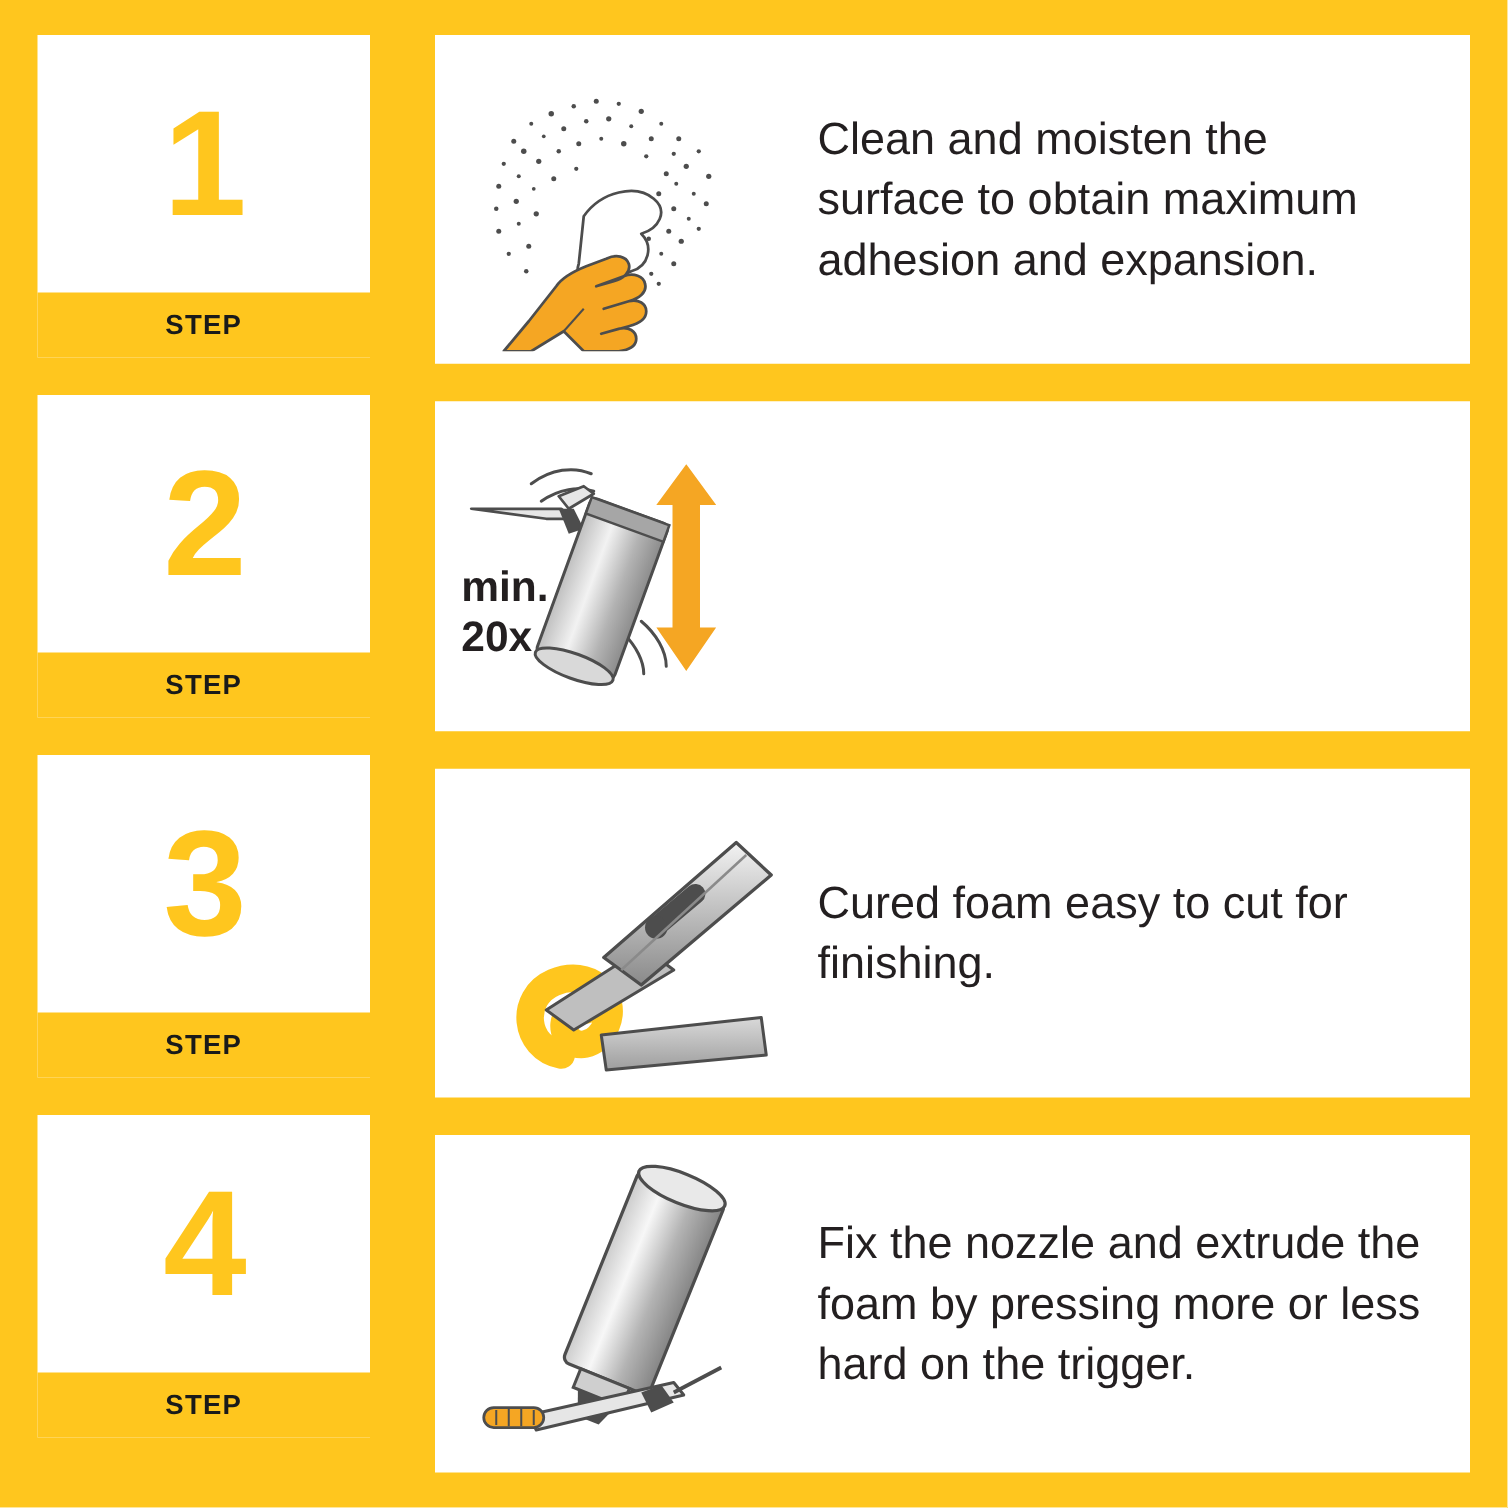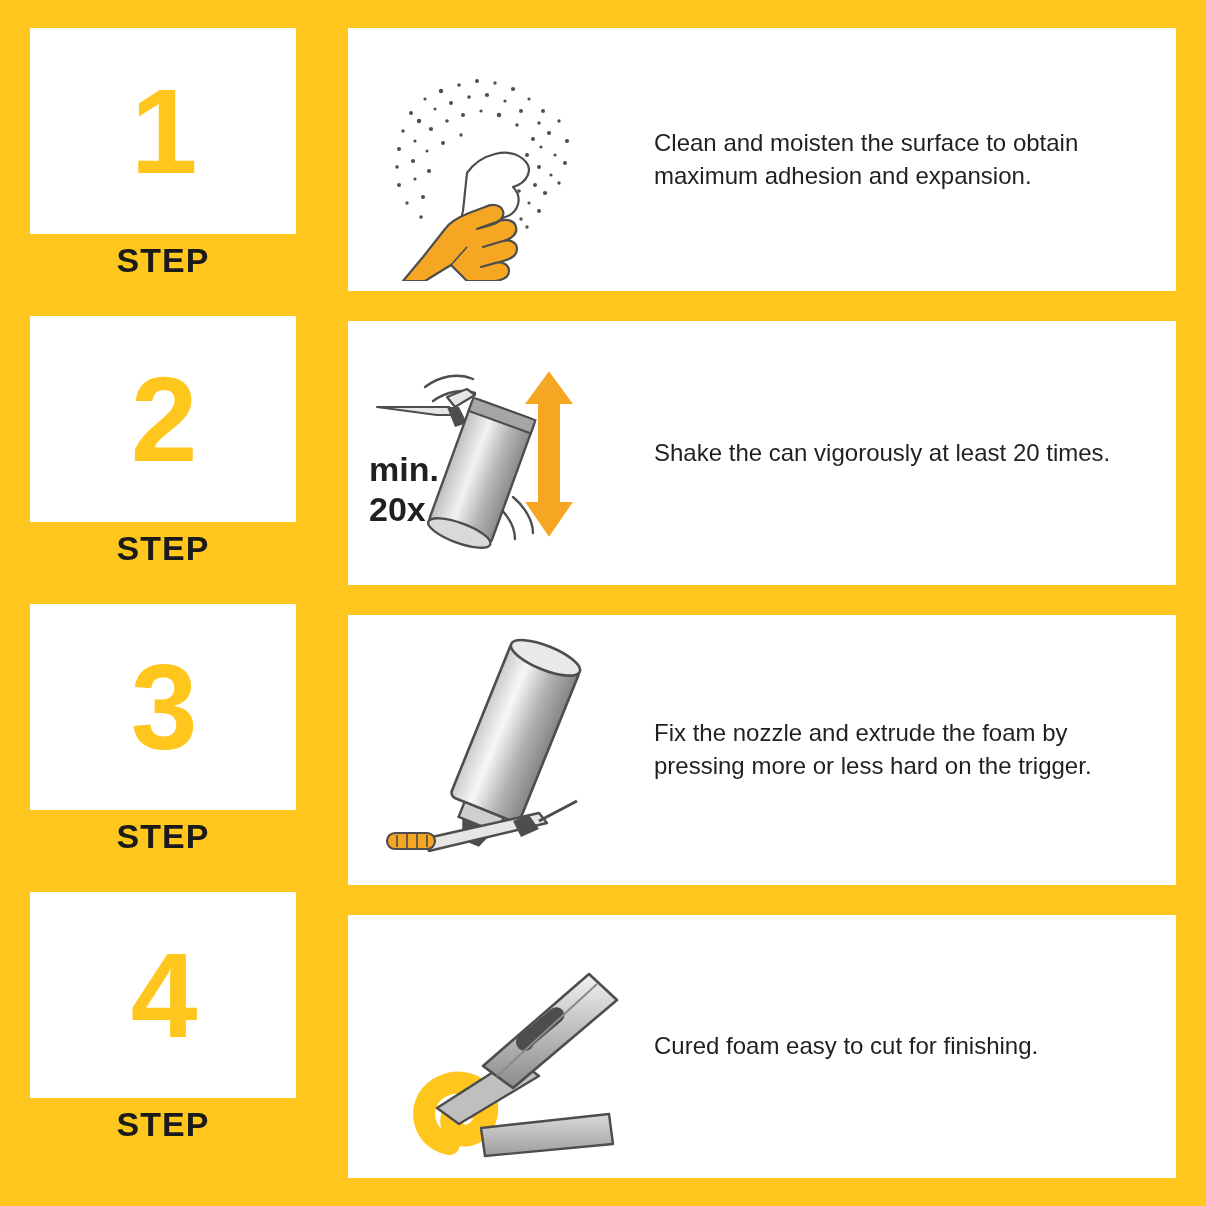--- a/index.html
+++ b/index.html
@@ -50,21 +50,21 @@
     color: #FFC61E;
     font-size: 120px;
     font-weight: 700;
     line-height: 1;
     letter-spacing: -2px;
   }
   .step-label {
     flex: 0 0 52px;
     background: #FFC61E;
     color: #1a1a1a;
-    font-size: 34px;
+    font-size: 22px;
     font-weight: 700;
     letter-spacing: 1px;
     display: flex;
     align-items: center;
     justify-content: center;
   }
   
   .right-col {
     flex: 1 1 auto;
     display: flex;
@@ -86,21 +86,21 @@
   .illo {
     flex: 0 0 290px;
     height: 100%;
     display: flex;
     align-items: flex-end;
     justify-content: center;
   }
   .instr-text {
     flex: 1 1 auto;
     color: #231f20;
-    font-size: 24px;
+    font-size: 36px;
     line-height: 1.35;
     padding-left: 6px;
     padding-right: 10px;
   }
   svg { display: block; }
 </style>
 </head>
 <body>
 
 <div class="poster">
@@ -238,52 +238,20 @@
           </g>
 
           <g fill="#F5A623" stroke="#F5A623" stroke-width="2">
             <path d="M186 28 L208 58 L196 58 L196 158 L208 158 L186 190 L164 158 L176 158 L176 58 L164 58 Z"></path>
           </g>
 
           <text x="6" y="136" font-family="Liberation Sans, sans-serif" font-size="34" font-weight="700" fill="#231f20">min.</text>
           <text x="6" y="176" font-family="Liberation Sans, sans-serif" font-size="34" font-weight="700" fill="#231f20">20x</text>
         </svg>
       </div>
-      <div class="instr-text">Shake the can vigorously at least 20 times.</div>
-    </div>
-
-    <div class="instr-card">
-      <div class="illo">
-        <svg width="280" height="250" viewBox="0 0 280 250">
-          <defs>
-            <linearGradient id="canGrad3" x1="0" y1="0" x2="1" y2="0">
-              <stop offset="0%" stop-color="#cccccc"></stop>
-              <stop offset="30%" stop-color="#f7f7f7"></stop>
-              <stop offset="65%" stop-color="#b3b3b3"></stop>
-              <stop offset="100%" stop-color="#858585"></stop>
-            </linearGradient>
-          </defs>
-          <g transform="rotate(22 140 130)">
-
-            <rect x="106" y="22" width="74" height="166" rx="6" fill="url(#canGrad3)" stroke="#4d4d4d" stroke-width="2.6"></rect>
-            <ellipse cx="143" cy="24" rx="37" ry="12" fill="#e9e9e9" stroke="#4d4d4d" stroke-width="2.6"></ellipse>
-
-            <rect x="122" y="188" width="42" height="16" fill="#cfcfcf" stroke="#4d4d4d" stroke-width="2.4"></rect>
-            <path d="M126 204 L160 204 L152 224 L134 224 Z" fill="#4d4d4d"></path>
-          </g>
-
-          <path d="M60 214 L176 188 L184 198 L66 226 Z" fill="#e6e6e6" stroke="#4d4d4d" stroke-width="2.4" stroke-linejoin="round"></path>
-          <path d="M150 196 L166 190 L176 204 L158 212 Z" fill="#4d4d4d"></path>
-          <rect x="24" y="208" width="48" height="16" rx="8" fill="#F5A623" stroke="#4d4d4d" stroke-width="2.2"></rect>
-          <path d="M34 210 L34 222 M44 209 L44 223 M54 209 L54 223 M64 210 L64 222" stroke="#4d4d4d" stroke-width="1.6"></path>
-
-          <path d="M176 196 L214 176" stroke="#4d4d4d" stroke-width="3" fill="none"></path>
-        </svg>
-      </div>
-      <div class="instr-text">Fix the nozzle and extrude the foam by pressing more or less hard on the trigger.</div>
     </div>
 
     <div class="instr-card">
       <div class="illo">
         <svg width="280" height="230" viewBox="0 0 280 230">
           <defs>
             <linearGradient id="knifeGrad" x1="0" y1="0" x2="0" y2="1">
               <stop offset="0%" stop-color="#f2f2f2"></stop>
               <stop offset="55%" stop-color="#b8b8b8"></stop>
               <stop offset="100%" stop-color="#8a8a8a"></stop>
@@ -303,14 +271,45 @@
           <path d="M120 128 L226 36 L254 62 L150 150 Z" fill="url(#knifeGrad)" stroke="#4d4d4d" stroke-width="2.6" stroke-linejoin="round"></path>
 
           <rect x="150" y="82" width="56" height="16" rx="8" transform="rotate(-40 178 90)" fill="#4d4d4d"></rect>
           <circle cx="162" cy="104" r="9" fill="#4d4d4d"></circle>
           <path d="M134 138 L234 46" stroke="#8a8a8a" stroke-width="2" fill="none"></path>
         </svg>
       </div>
       <div class="instr-text">Cured foam easy to cut for finishing.</div>
     </div>
 
+    <div class="instr-card">
+      <div class="illo">
+        <svg width="280" height="250" viewBox="0 0 280 250">
+          <defs>
+            <linearGradient id="canGrad3" x1="0" y1="0" x2="1" y2="0">
+              <stop offset="0%" stop-color="#cccccc"></stop>
+              <stop offset="30%" stop-color="#f7f7f7"></stop>
+              <stop offset="65%" stop-color="#b3b3b3"></stop>
+              <stop offset="100%" stop-color="#858585"></stop>
+            </linearGradient>
+          </defs>
+          <g transform="rotate(22 140 130)">
+
+            <rect x="106" y="22" width="74" height="166" rx="6" fill="url(#canGrad3)" stroke="#4d4d4d" stroke-width="2.6"></rect>
+            <ellipse cx="143" cy="24" rx="37" ry="12" fill="#e9e9e9" stroke="#4d4d4d" stroke-width="2.6"></ellipse>
+
+            <rect x="122" y="188" width="42" height="16" fill="#cfcfcf" stroke="#4d4d4d" stroke-width="2.4"></rect>
+            <path d="M126 204 L160 204 L152 224 L134 224 Z" fill="#4d4d4d"></path>
+          </g>
+
+          <path d="M60 214 L176 188 L184 198 L66 226 Z" fill="#e6e6e6" stroke="#4d4d4d" stroke-width="2.4" stroke-linejoin="round"></path>
+          <path d="M150 196 L166 190 L176 204 L158 212 Z" fill="#4d4d4d"></path>
+          <rect x="24" y="208" width="48" height="16" rx="8" fill="#F5A623" stroke="#4d4d4d" stroke-width="2.2"></rect>
+          <path d="M34 210 L34 222 M44 209 L44 223 M54 209 L54 223 M64 210 L64 222" stroke="#4d4d4d" stroke-width="1.6"></path>
+
+          <path d="M176 196 L214 176" stroke="#4d4d4d" stroke-width="3" fill="none"></path>
+        </svg>
+      </div>
+      <div class="instr-text">Fix the nozzle and extrude the foam by pressing more or less hard on the trigger.</div>
+    </div>
+
   </div>
 </div>
 
 </body></html>

